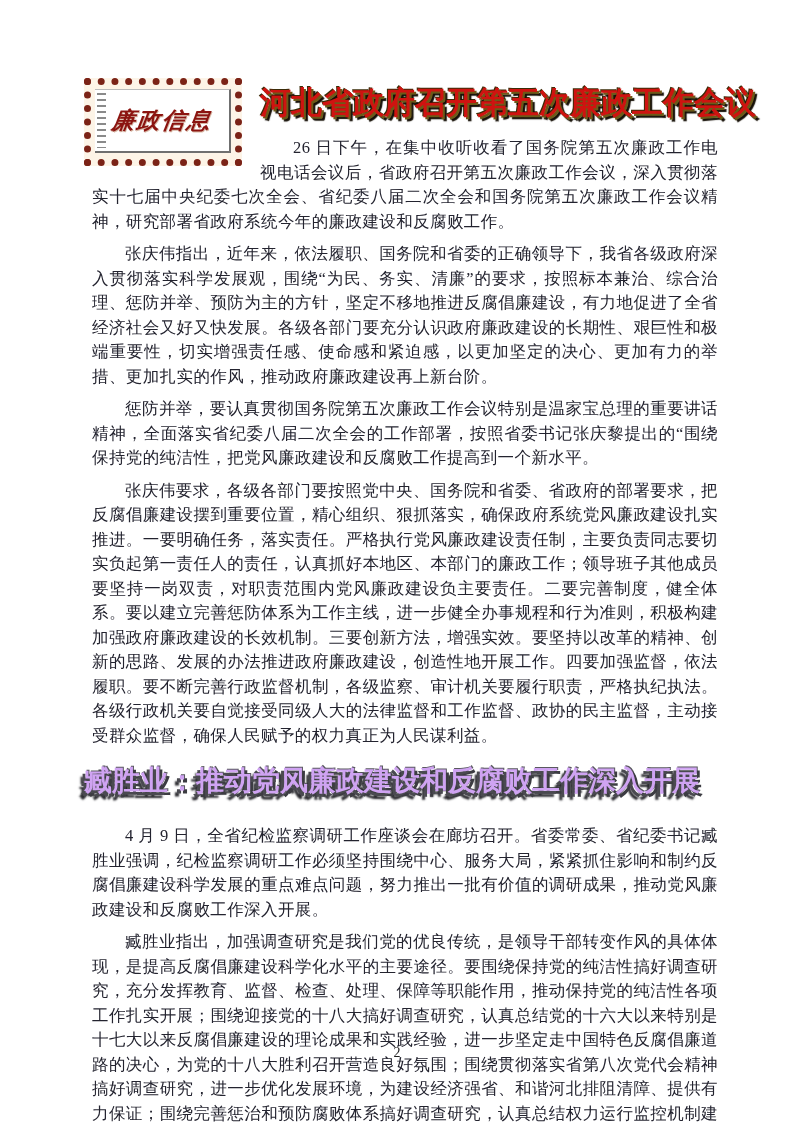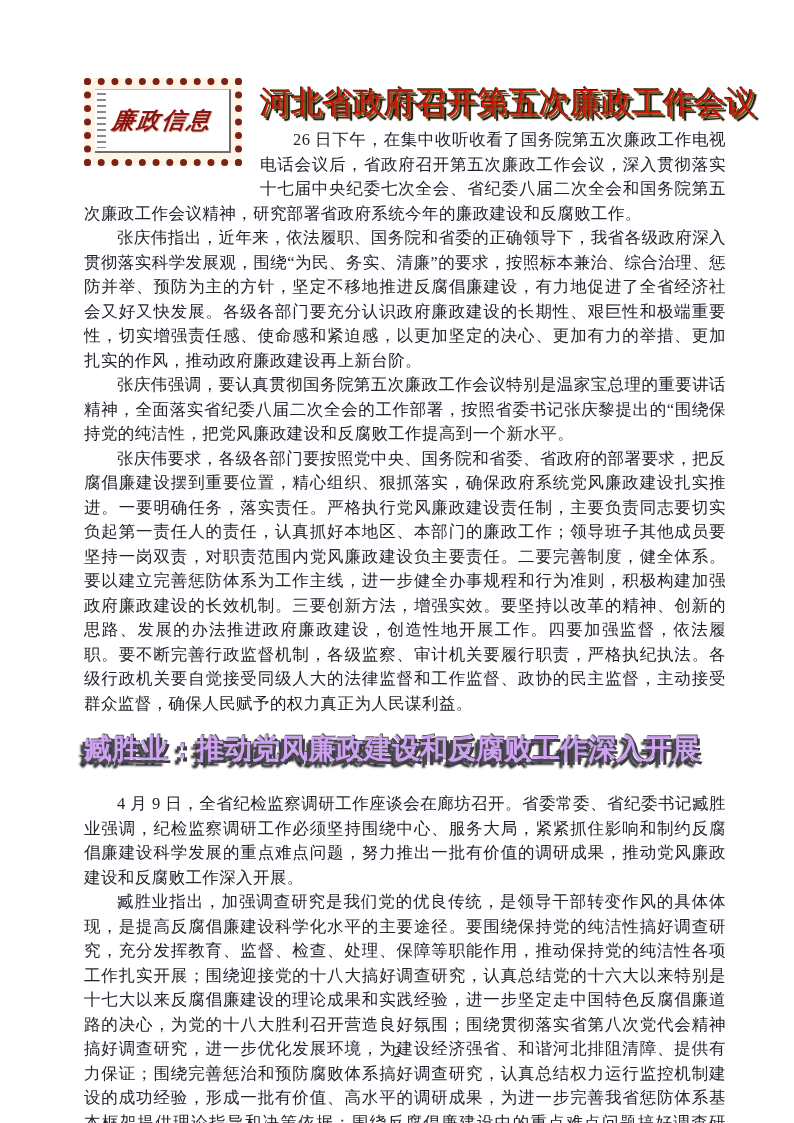--- a/index.html
+++ b/index.html
@@ -53,21 +53,21 @@
     font-size: 23px;
     letter-spacing: 2px;
     color: #8b1410;
     text-shadow: 1px 1px 0 #d8b9a6;
     transform: skewX(-8deg);
     white-space: nowrap;
   }
   
   .headline1 {
     padding-top: 2px;
-    font-weight: normal;
+    font-weight: bold;
     font-size: 31px;
     line-height: 50px;
     letter-spacing: 0px;
     white-space: nowrap;
     color: #cf1310;
     text-shadow: 2px 2px 0 #6d5a18, 4px 4px 1px #161007, -1px -1px 0 #3a2c08;
   }
   
   .headline2 {
     clear: both;
@@ -75,21 +75,21 @@
     font-weight: bold;
     font-size: 28px;
     line-height: 46px;
     margin: 10px 0 20px 0;
     white-space: nowrap;
     color: #cfa3f2;
     text-shadow: -3px 3px 0 #4a4a50, 3px 3px 0 #3c3c42, -5px 6px 2px #26262b, 1px -1px 0 #59595f;
   }
   
   .body-par {
-    margin: 0;
+    margin: 8px;
     text-align: justify;
     text-indent: 2em;
     font-size: 16.5px;
     line-height: 24.5px;
     color: #23232f;
     letter-spacing: 0.4px;
   }
   
   .page-number {
     position: absolute;
@@ -109,21 +109,21 @@
     <div class="notepad">
       <div class="spiral"></div>
       <span class="logo-text">廉政信息</span>
     </div>
   </div>
 
   <div class="headline1">河北省政府召开第五次廉政工作会议</div>
 
   <p class="body-par">26 日下午，在集中收听收看了国务院第五次廉政工作电视电话会议后，省政府召开第五次廉政工作会议，深入贯彻落实十七届中央纪委七次全会、省纪委八届二次全会和国务院第五次廉政工作会议精神，研究部署省政府系统今年的廉政建设和反腐败工作。</p>
   <p class="body-par">张庆伟指出，近年来，依法履职、国务院和省委的正确领导下，我省各级政府深入贯彻落实科学发展观，围绕“为民、务实、清廉”的要求，按照标本兼治、综合治理、惩防并举、预防为主的方针，坚定不移地推进反腐倡廉建设，有力地促进了全省经济社会又好又快发展。各级各部门要充分认识政府廉政建设的长期性、艰巨性和极端重要性，切实增强责任感、使命感和紧迫感，以更加坚定的决心、更加有力的举措、更加扎实的作风，推动政府廉政建设再上新台阶。</p>
-  <p class="body-par">张庆伟强调，要认真贯彻国务院第五次廉政工作会议特别是温家宝总理的重要讲话精神，全面落实省纪委八届二次全会的工作部署，按照省委书记张庆黎提出的“围绕保持党的纯洁性，把党风廉政建设和反腐败工作提高到一个新水平。</p>
+  <p class="body-par">惩防并举，要认真贯彻国务院第五次廉政工作会议特别是温家宝总理的重要讲话精神，全面落实省纪委八届二次全会的工作部署，按照省委书记张庆黎提出的“围绕保持党的纯洁性，把党风廉政建设和反腐败工作提高到一个新水平。</p>
   <p class="body-par">张庆伟要求，各级各部门要按照党中央、国务院和省委、省政府的部署要求，把反腐倡廉建设摆到重要位置，精心组织、狠抓落实，确保政府系统党风廉政建设扎实推进。一要明确任务，落实责任。严格执行党风廉政建设责任制，主要负责同志要切实负起第一责任人的责任，认真抓好本地区、本部门的廉政工作；领导班子其他成员要坚持一岗双责，对职责范围内党风廉政建设负主要责任。二要完善制度，健全体系。要以建立完善惩防体系为工作主线，进一步健全办事规程和行为准则，积极构建加强政府廉政建设的长效机制。三要创新方法，增强实效。要坚持以改革的精神、创新的思路、发展的办法推进政府廉政建设，创造性地开展工作。四要加强监督，依法履职。要不断完善行政监督机制，各级监察、审计机关要履行职责，严格执纪执法。各级行政机关要自觉接受同级人大的法律监督和工作监督、政协的民主监督，主动接受群众监督，确保人民赋予的权力真正为人民谋利益。</p>
 
   <div class="headline2">臧胜业：推动党风廉政建设和反腐败工作深入开展</div>
 
   <p class="body-par">4 月 9 日，全省纪检监察调研工作座谈会在廊坊召开。省委常委、省纪委书记臧胜业强调，纪检监察调研工作必须坚持围绕中心、服务大局，紧紧抓住影响和制约反腐倡廉建设科学发展的重点难点问题，努力推出一批有价值的调研成果，推动党风廉政建设和反腐败工作深入开展。</p>
   <p class="body-par">臧胜业指出，加强调查研究是我们党的优良传统，是领导干部转变作风的具体体现，是提高反腐倡廉建设科学化水平的主要途径。要围绕保持党的纯洁性搞好调查研究，充分发挥教育、监督、检查、处理、保障等职能作用，推动保持党的纯洁性各项工作扎实开展；围绕迎接党的十八大搞好调查研究，认真总结党的十六大以来特别是十七大以来反腐倡廉建设的理论成果和实践经验，进一步坚定走中国特色反腐倡廉道路的决心，为党的十八大胜利召开营造良好氛围；围绕贯彻落实省第八次党代会精神搞好调查研究，进一步优化发展环境，为建设经济强省、和谐河北排阻清障、提供有力保证；围绕完善惩治和预防腐败体系搞好调查研究，认真总结权力运行监控机制建设的成功经验，形成一批有价值、高水平的调研成果，为进一步完善我省惩防体系基本框架提供理论指导和决策依据；围绕反腐倡廉建设中的重点难点问题搞好调查研究，提出有针对性、可操作性强的对策建议，为有效解决反腐倡廉建设中的重点难点问题作出新的贡献。</p>
 
   <div class="page-number">2</div>
 
 </div>

